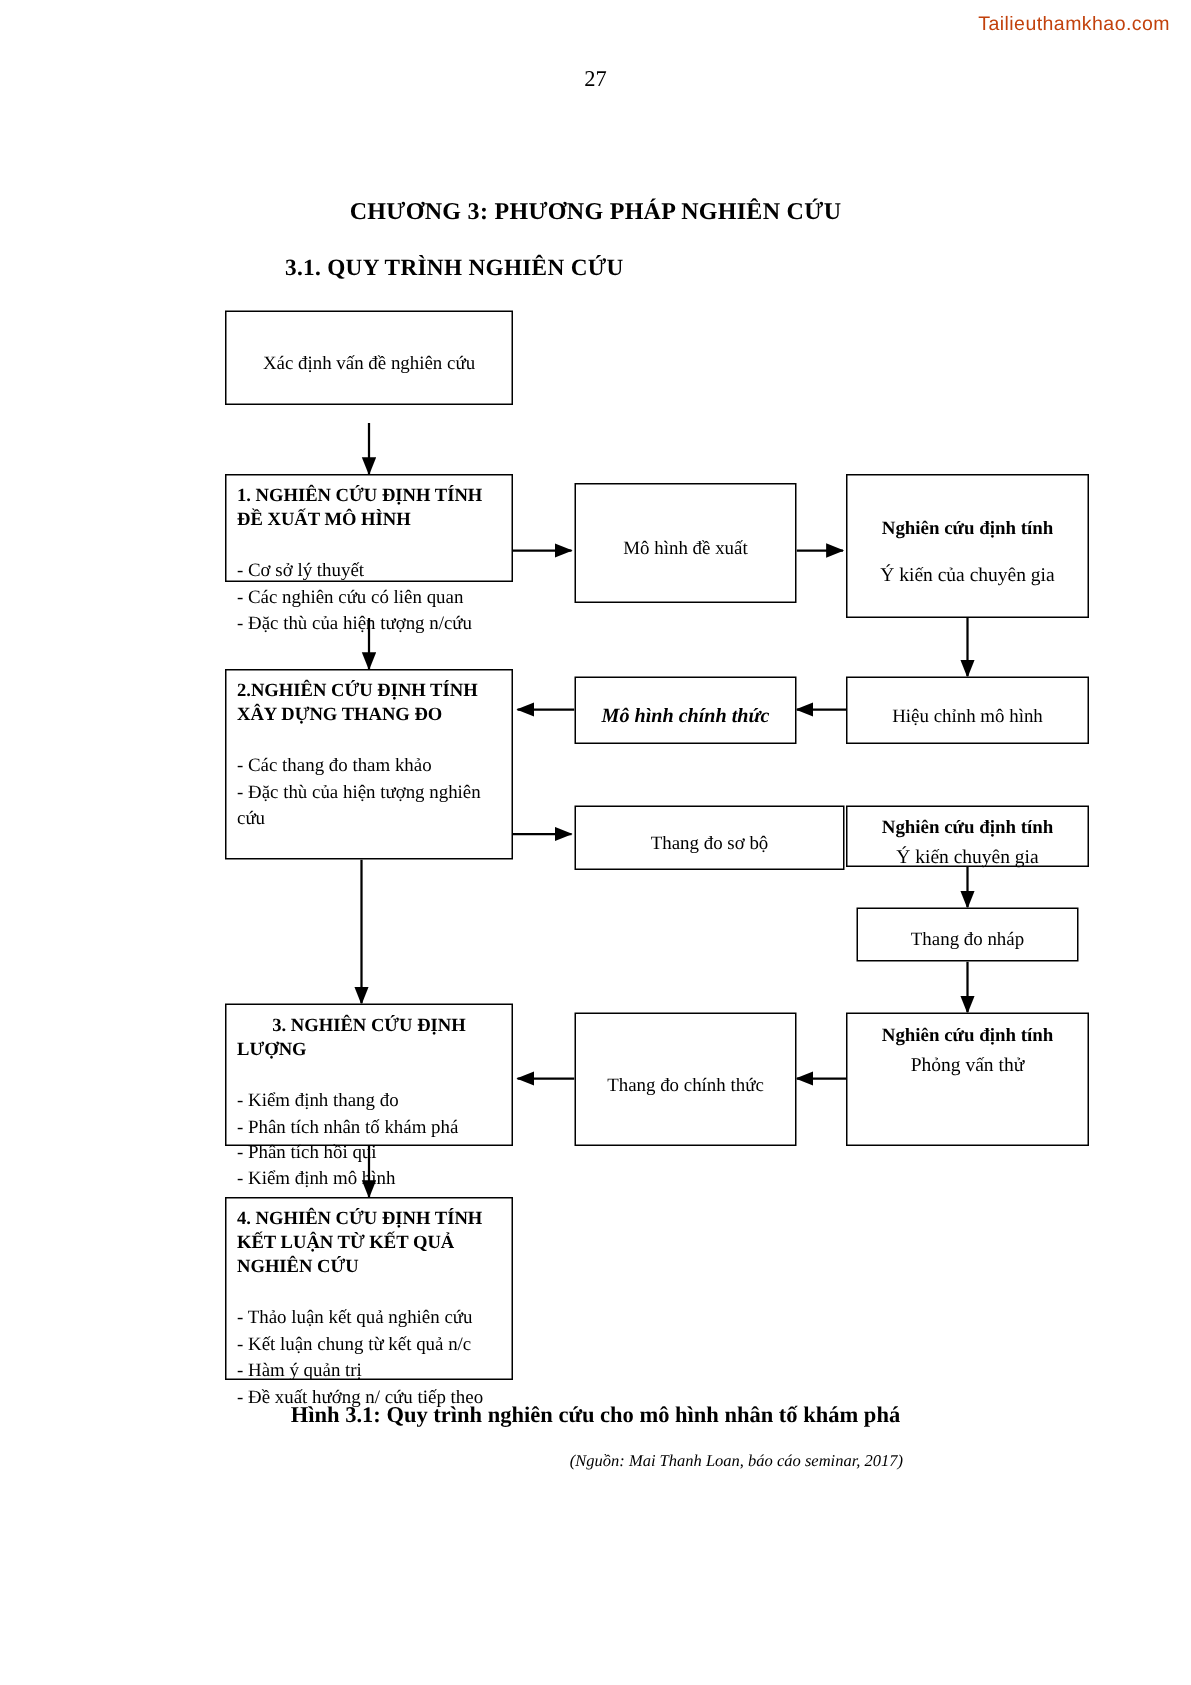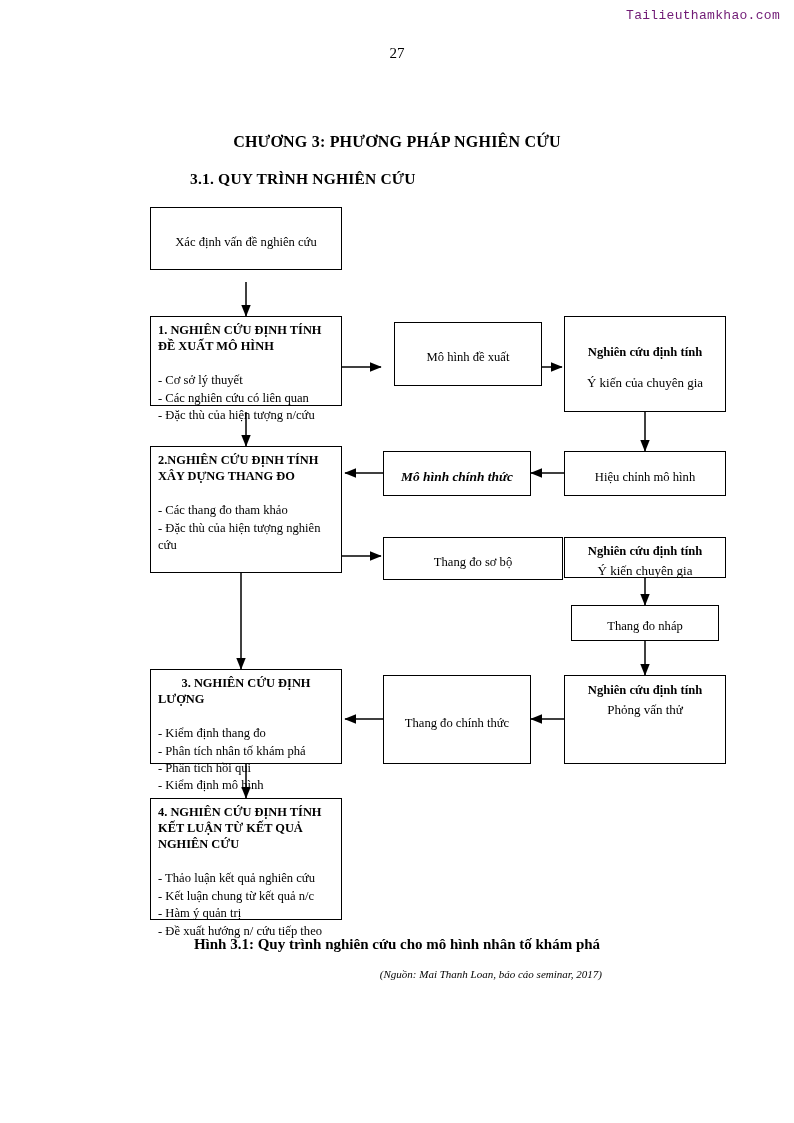--- a/index.html
+++ b/index.html
@@ -13,23 +13,23 @@
     position: relative;
     font-family: "Liberation Serif", "DejaVu Serif", serif;
     color: #000000;
     overflow: hidden;
   }
 
   .watermark {
     position: absolute;
     top: 8px;
     right: 14px;
-    font-family: Liberation Mono, monospace;
+    font-family: Liberation Sans, sans-serif;
     font-size: 13px;
-    color: #701a75;
+    color: #c2410c;
     letter-spacing: 0.3px;
     text-align: right;
   }
 
   .page-number {
     position: absolute;
     top: 45px;
     left: 0;
     width: 794px;
     text-align: center;
@@ -197,21 +197,21 @@
       <path d="M246,764 L246,798"></path>
     </g>
   </svg>
 
   <div class="node n-center" style="left:150px; top:207px; width:192px; height:63px;">
     <div class="inner">
       <span>Xác định vấn đề nghiên cứu</span>
     </div>
   </div>
 
-  <div class="node" style="left:150px; top:316px; width:192px; height:90px;">
+  <div class="node" style="left:150px; top:316px; width:192px; height:72px;">
     <div class="inner">
       <div class="hdr">1. NGHIÊN CỨU ĐỊNH TÍNH</div>
       <div class="hdr">ĐỀ XUẤT MÔ HÌNH</div>
       <div class="bullets">
         <div>- Cơ sở lý thuyết</div>
         <div>- Các nghiên cứu có liên quan</div>
         <div>- Đặc thù của hiện tượng n/cứu</div>
       </div>
     </div>
   </div>
@@ -247,21 +247,21 @@
       <div class="hdr">NGHIÊN CỨU</div>
       <div class="bullets">
         <div>- Thảo luận kết quả nghiên cứu</div>
         <div>- Kết luận chung từ kết quả  n/c</div>
         <div>- Hàm ý quản trị</div>
         <div>- Đề xuất hướng n/ cứu tiếp theo</div>
       </div>
     </div>
   </div>
 
-  <div class="node n-center" style="left:394px; top:322px; width:148px; height:64px;">
+  <div class="node n-center" style="left:383px; top:322px; width:148px; height:80px;">
     <div class="inner">
       <span>Mô hình đề xuất</span>
     </div>
   </div>
 
   <div class="node n-center" style="left:564px; top:316px; width:162px; height:96px;">
     <div class="inner">
       <div class="hdr-c">Nghiên cứu định tính</div>
       <div class="sub-c gap-top">Ý kiến của chuyên gia</div>
     </div>

